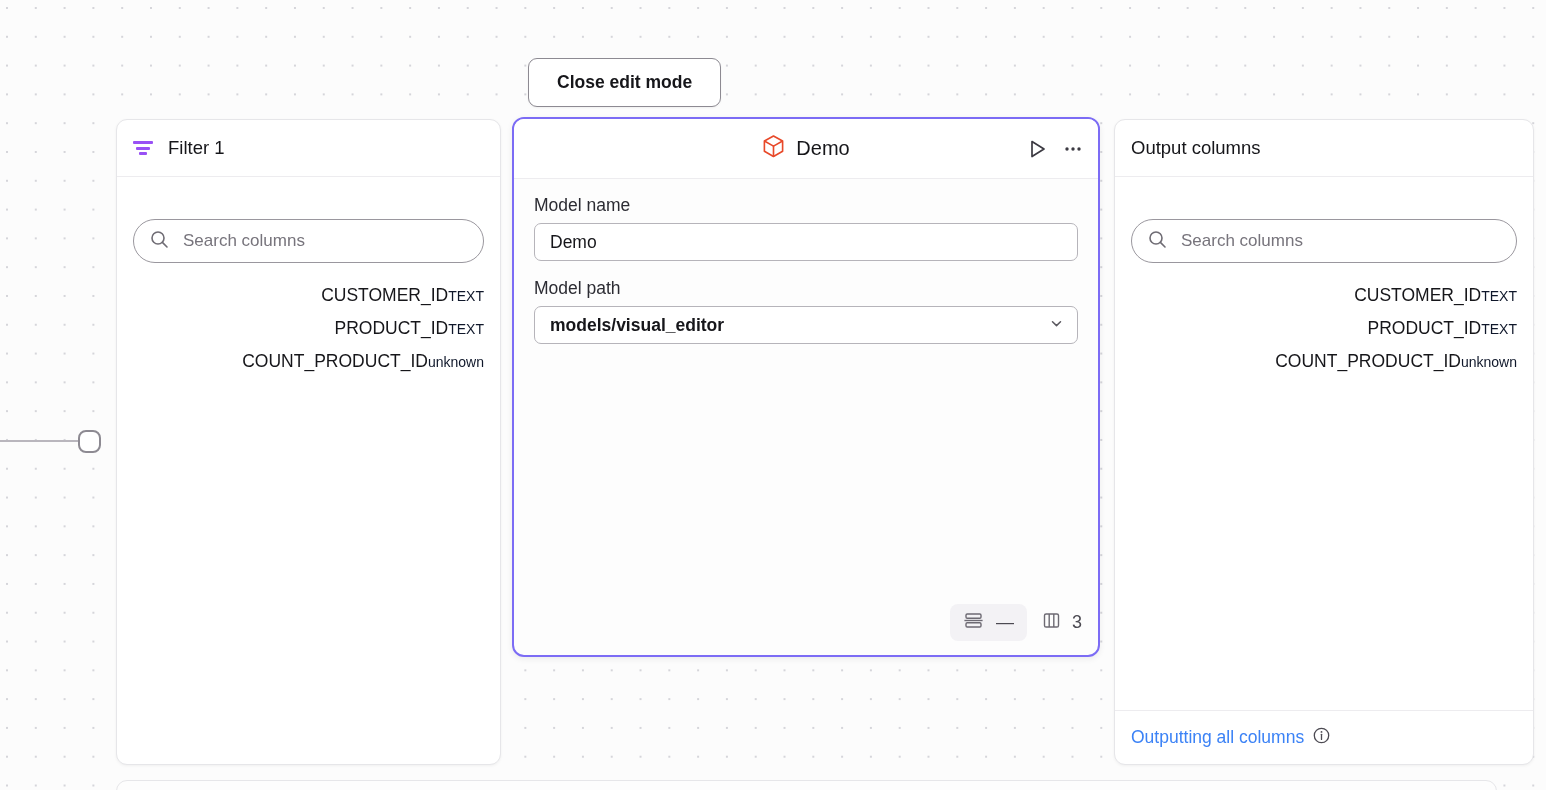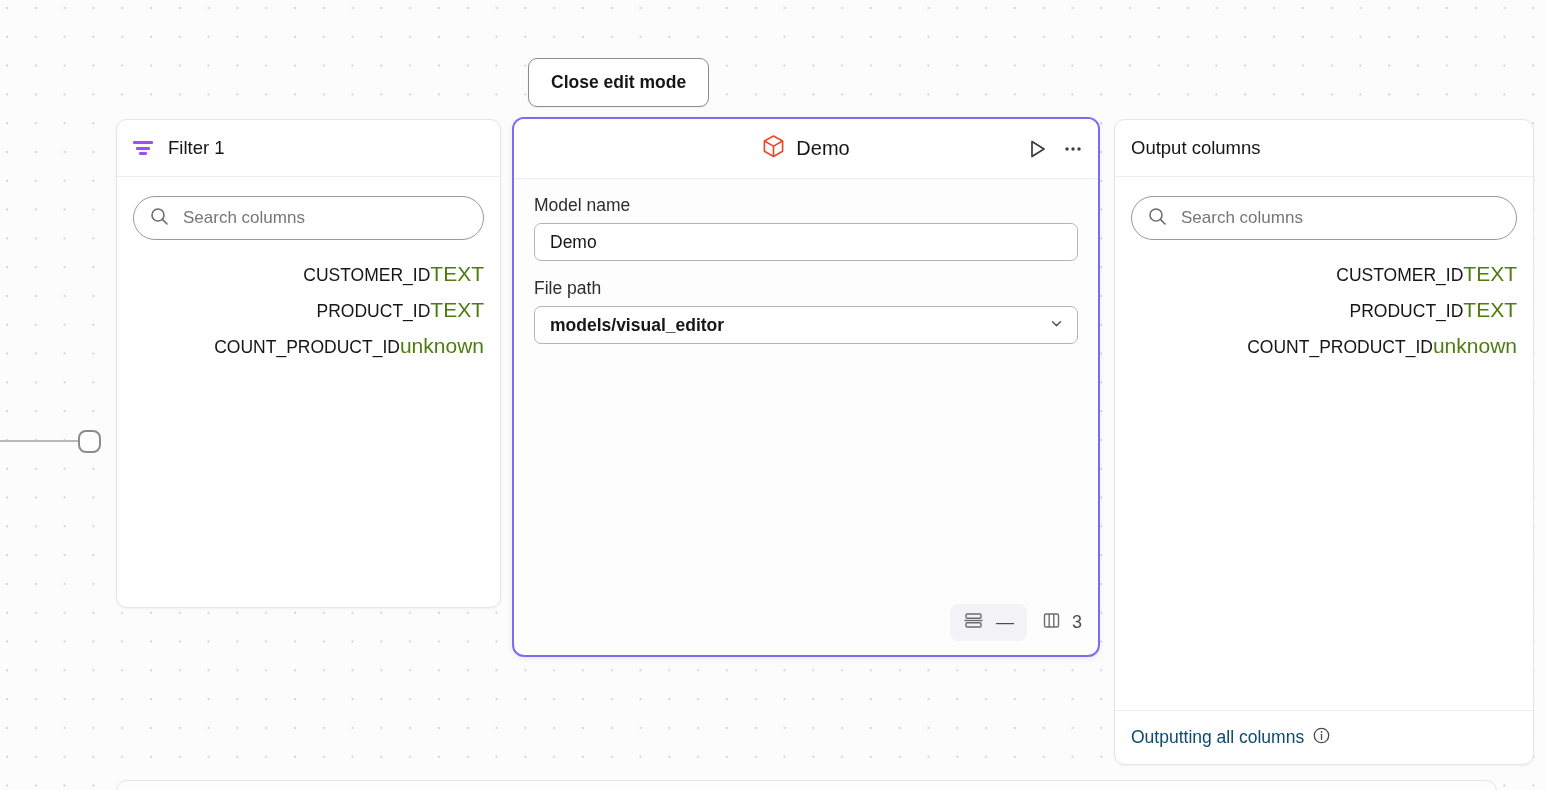--- a/index.html
+++ b/index.html
@@ -42,21 +42,21 @@
     border-radius: 8px;
     background: #ffffff;
   }
 
   
   #close-edit-mode {
     position: absolute;
     left: 528px;
     top: 58px;
     height: 49px;
-    padding: 0 22px;
+    padding: 0 28px;
     display: flex;
     align-items: center;
     background: #ffffff;
     border: 1px solid #8d8a92;
     border-radius: 9px;
     font-size: 17.5px;
     font-weight: bold;
     color: #16161a;
     cursor: pointer;
     box-shadow: 0 1px 2px rgba(0,0,0,0.05);
@@ -80,21 +80,21 @@
     align-items: center;
     border-bottom: 1px solid #edecef;
     padding: 0 16px;
   }
   .panel-title {
     font-size: 18.5px;
     color: #16161a;
   }
 
   
-  #filter-panel { left: 116px; top: 119px; width: 385px; height: 489px; }
+  #filter-panel { left: 116px; top: 119px; width: 385px; height: 646px; }
   #filter-icon {
     width: 20px; height: 14px;
     margin-right: 15px;
     display: flex; flex-direction: column;
     justify-content: space-between; align-items: center;
   }
   #filter-icon i { display:block; height: 3px; background: #9951f5; border-radius: 1px; }
   #filter-icon i:nth-child(1) { width: 100%; }
   #filter-icon i:nth-child(2) { width: 72%; }
   #filter-icon i:nth-child(3) { width: 44%; }
@@ -103,37 +103,38 @@
   .search-wrap { padding: 19px 16px 0 16px; }
   .search-box {
     height: 44px;
     border: 1px solid #9a979e;
     border-radius: 23px;
     display: flex;
     align-items: center;
     padding: 0 16px;
     background: #fff;
     cursor: text;
+    margin-top: 23px;
   }
   .search-box .ph {
     font-size: 17px;
     color: #77747c;
     margin-left: 14px;
   }
 
   
   .col-list { padding: 20px 16px 0 16px; }
   .col-row {
     display: flex;
     justify-content: flex-end;
     align-items: baseline;
     padding: 2px 0 10px 0;
   }
   .col-name { font-size: 17.5px; color: #16161a; white-space: nowrap; }
-  .col-type { font-size: 21px; color: #4d7c0f; white-space: nowrap; }
+  .col-type { font-size: 14px; color: #0f172a; white-space: nowrap; }
 
   
   #demo-panel {
     left: 512px; top: 117px; width: 588px; height: 540px;
     border: 2.5px solid #7c6cf5;
     border-radius: 12px;
     background: #fdfdfd;
     box-shadow: 0 2px 6px rgba(0,0,0,0.07);
   }
   #demo-header {
@@ -198,21 +199,21 @@
   .count-txt { font-size: 18px; color: #4c4a52; }
 
   
   #output-panel { left: 1114px; top: 119px; width: 420px; height: 646px; }
   #output-footer {
     margin-top: auto;
     border-top: 1px solid #edecef;
     padding: 15px 16px;
     display: flex; align-items: center; gap: 8px;
   }
-  #output-footer .txt { font-size: 17.5px; color: #0c4a6e; }
+  #output-footer .txt { font-size: 17.5px; color: #3b82f6; }
 
   
   #bottom-panel {
     position: absolute;
     left: 116px; top: 780px; width: 1381px; height: 60px;
     background: #fdfdfd;
     border: 1px solid #e6e6e9;
     border-radius: 11px;
   }
 </style>
@@ -293,21 +294,21 @@
       </span>
     </div>
   </div>
 
   <div id="demo-body">
     <div class="field-label">Model name</div>
     <div class="field-input">
       <span>Demo</span>
     </div>
 
-    <div class="field-label">File path</div>
+    <div class="field-label">Model path</div>
     <div class="field-select">
       <span>models/visual_editor</span>
       <span>
         <svg width="15" height="15" viewBox="0 0 15 15" fill="none">
           <path d="M3.5 5.8 L7.5 9.6 L11.5 5.8" stroke="#5a585f" stroke-width="1.5" stroke-linecap="round" stroke-linejoin="round"></path>
         </svg>
       </span>
     </div>
   </div>
 

